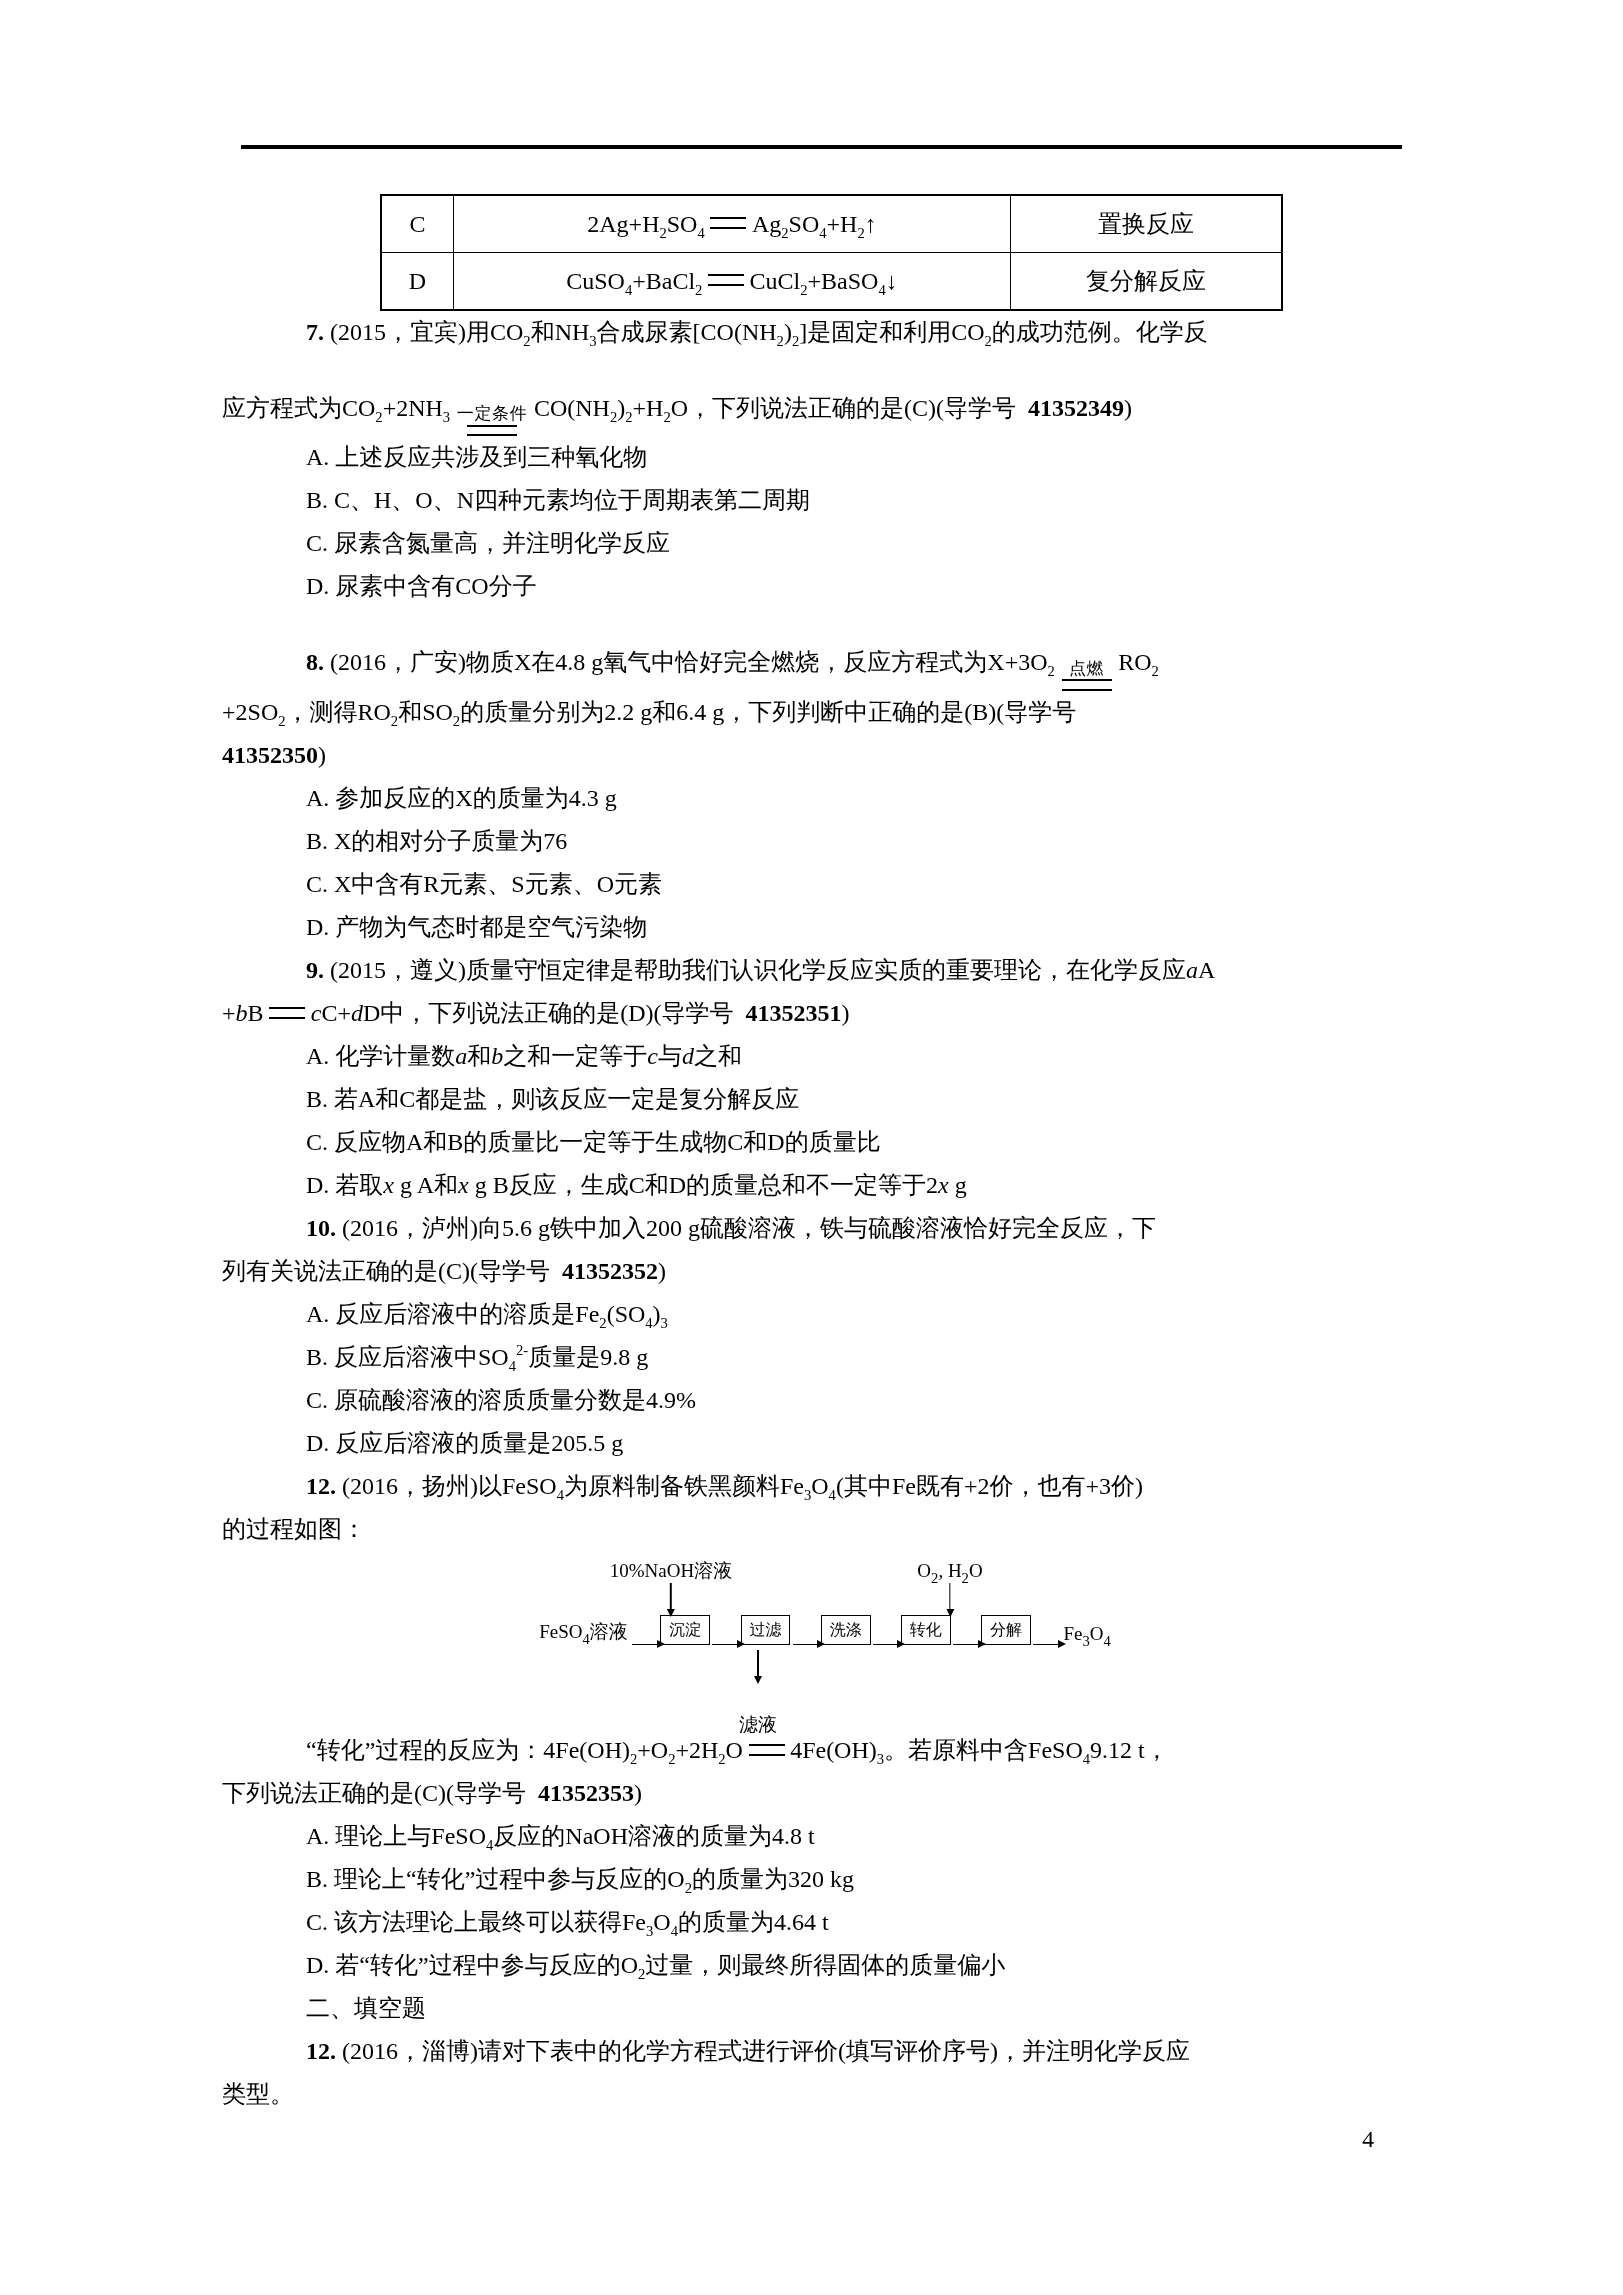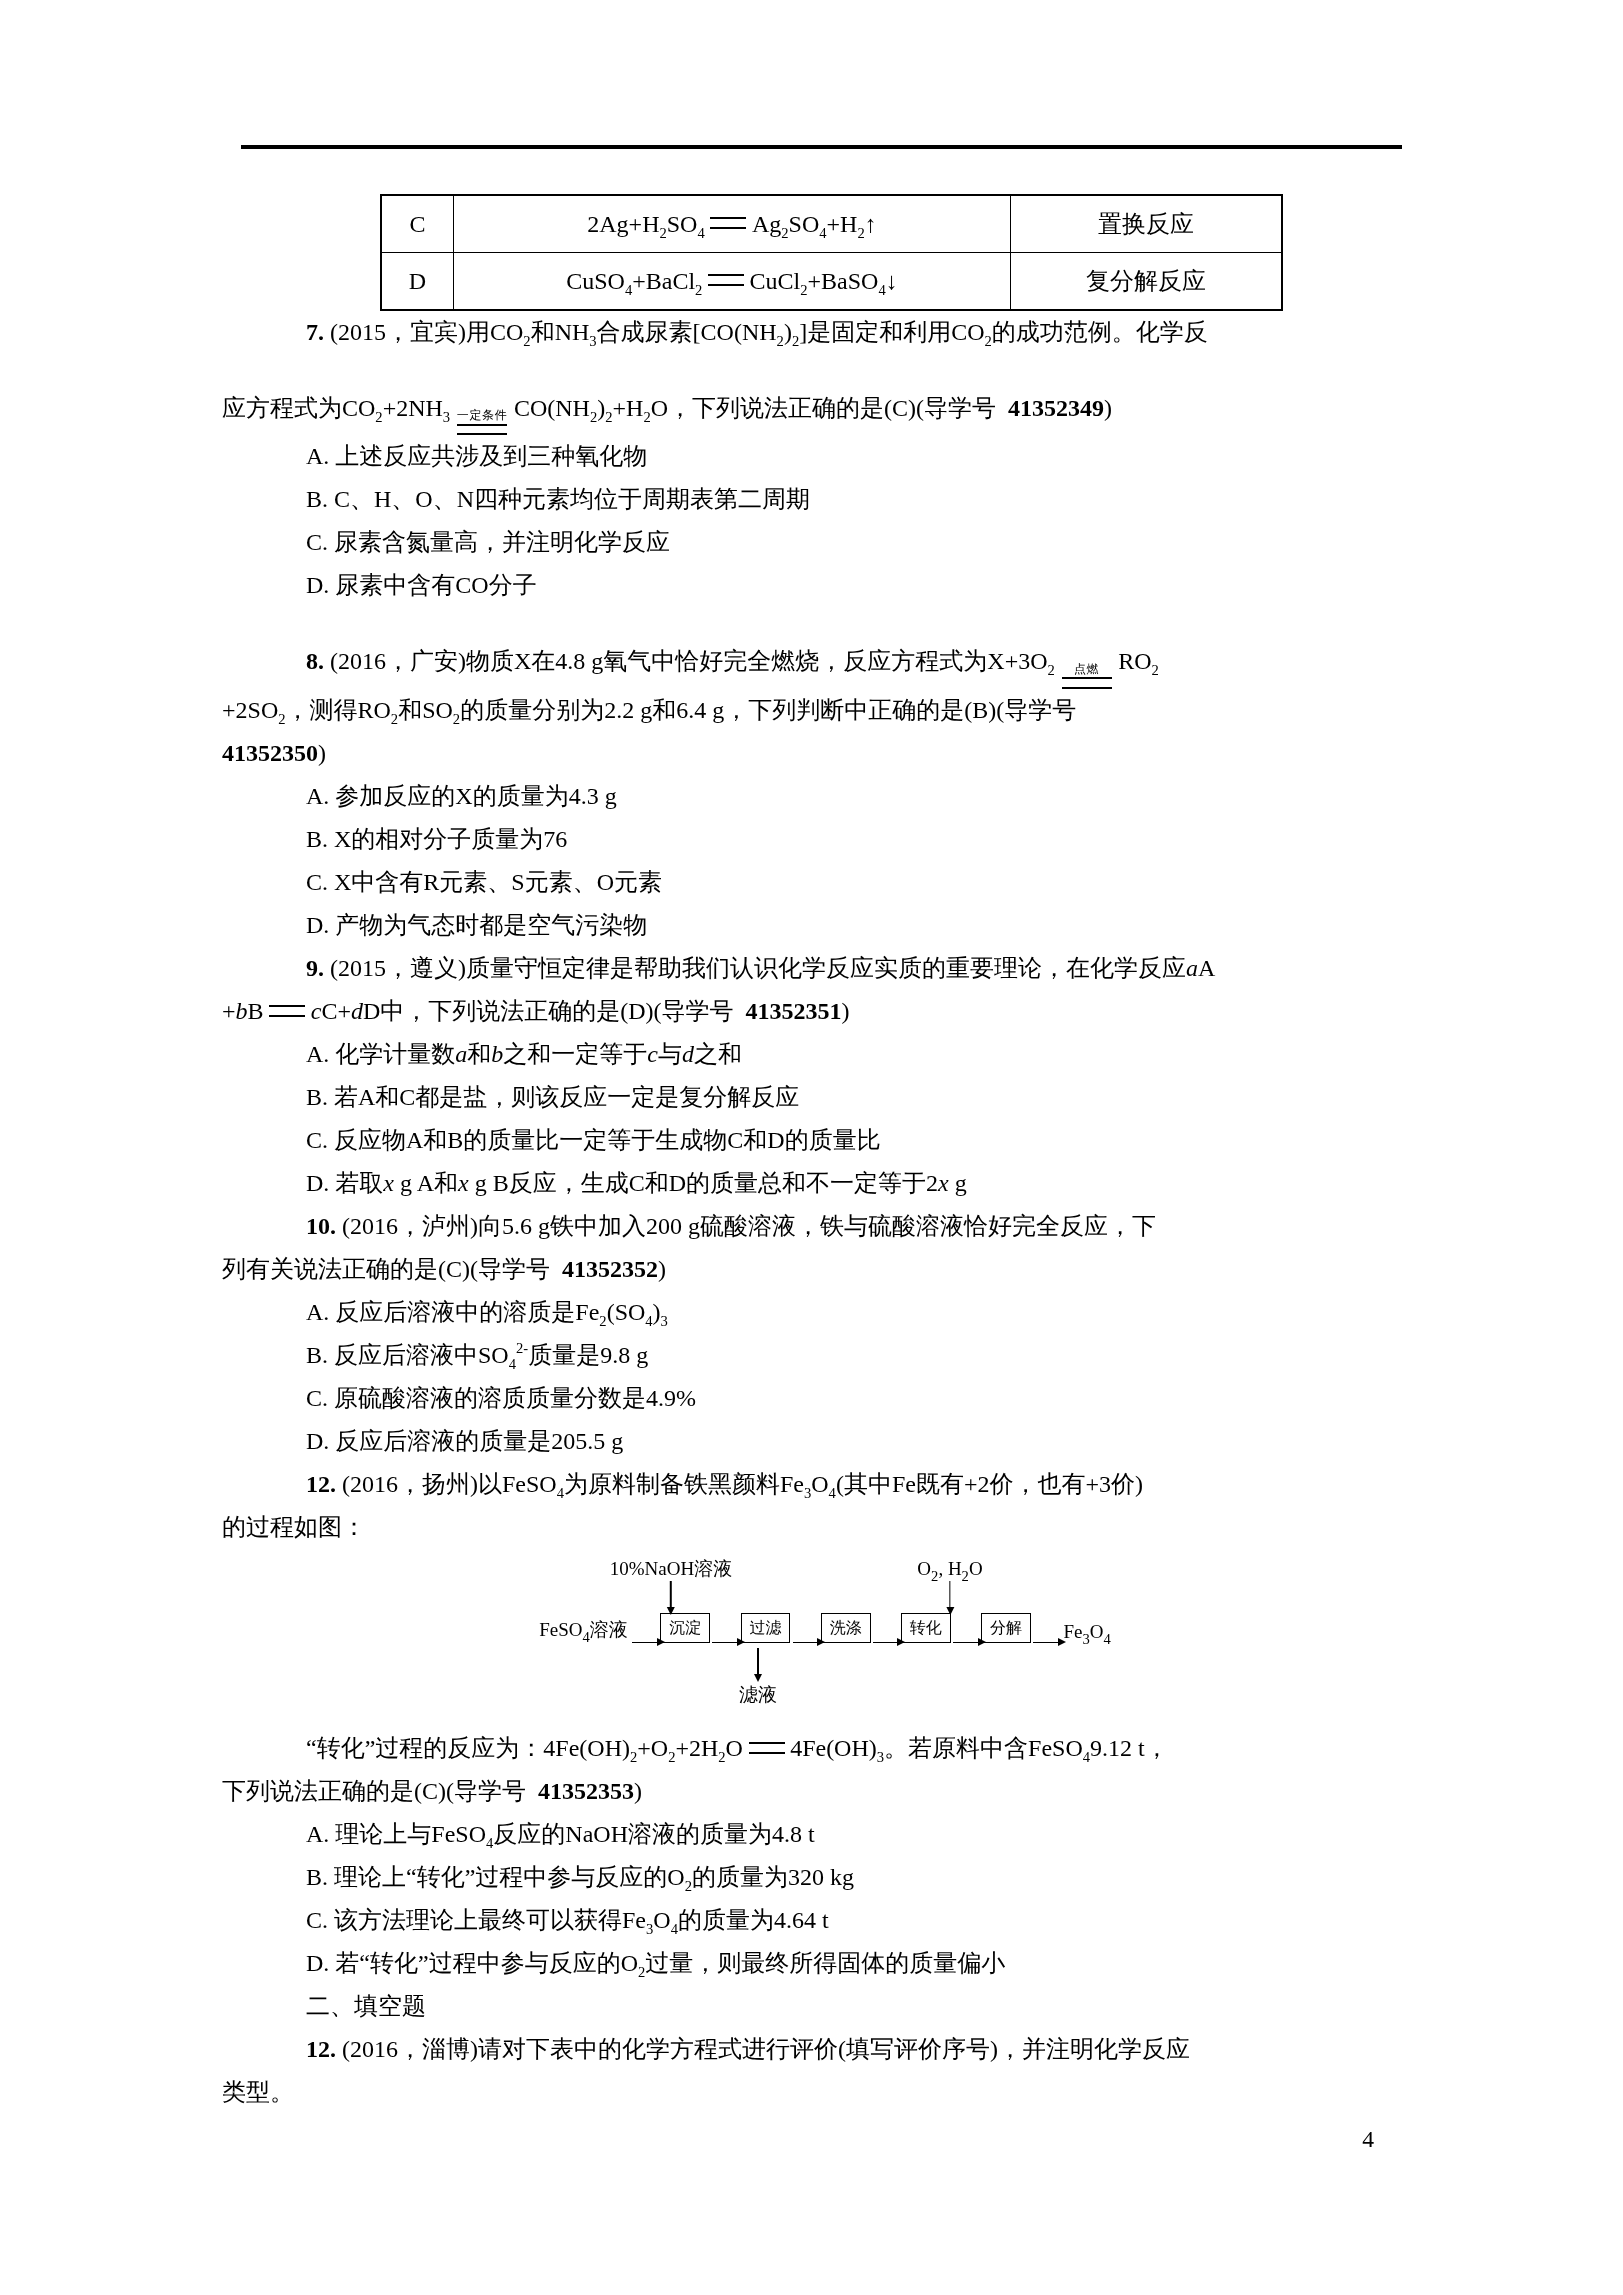--- a/index.html
+++ b/index.html
@@ -24,21 +24,21 @@
   .ind{padding-left:84px;}
   .tall{padding-top:33px;}
   
   sub,sup{font-size:14.6px;line-height:0;}
   sub{vertical-align:-5.6px;}
   sup{vertical-align:10px;}
   b{font-weight:700;}
   i{font-style:italic;}
   .eq{display:inline-block;width:36px;height:7.9px;border-top:2.2px solid #000;border-bottom:2.2px solid #000;vertical-align:2.2px;margin:0 5.6px;}
   .ceq{display:inline-flex;flex-direction:column;align-items:center;vertical-align:-3.4px;margin:0 6.7px;}
-  .ceq .cond{font-size:12px;line-height:1;margin-bottom:2.2px;letter-spacing:0.6px;}
+  .ceq .cond{font-size:17px;line-height:1;margin-bottom:2.2px;letter-spacing:0.6px;}
   .ceq .lines{width:50px;height:7.9px;border-top:2.2px solid #000;border-bottom:2.2px solid #000;}
   
   .flow{position:relative;height:168px;margin:7.9px 0 2.2px;}
   .flowrow{position:absolute;left:0;right:0;top:56px;display:flex;justify-content:center;align-items:flex-end;}
   .fchem{font-size:19px;flex:none;margin:0 2.2px;}
   .fbox{border:1.7px solid #000;padding:5px 7.9px;font-size:16px;line-height:1.15;flex:none;}
   .harrow{position:relative;width:26px;height:1.7px;background:#000;margin:0 2.2px;flex:none;}
   .harrow::after{content:"";position:absolute;right:-6.7px;top:50%;transform:translateY(-50%);
     border-left:8.4px solid #000;border-top:4.5px solid transparent;border-bottom:4.5px solid transparent;}
   .varrow{position:relative;width:1.7px;height:28px;background:#000;display:block;}
@@ -120,21 +120,21 @@
           <span class="fchem">Fe<sub>3</sub>O<sub>4</sub></span>
         </div>
         <div class="topin" style="left: 449px; transform: translateX(-50%);">
           <span class="flabel">10%NaOH溶液</span>
           <span class="varrow"></span>
         </div>
         <div class="topin" style="left: 728px; transform: translateX(-50%);">
           <span class="flabel">O<sub>2</sub>, H<sub>2</sub>O</span>
           <span class="varrow"></span>
         </div>
-        <div class="botout" style="left: 536px; top: 91px; transform: translateX(-50%);">
+        <div class="botout" style="left: 536px; top: 91px; transform: translateX(-50%); gap: 28px;">
           <span class="varrow"></span>
           <span class="flabel">滤液</span>
         </div>
       </div>
       <div class="line ind">“转化”过程的反应为：4Fe(OH)<sub>2</sub>+O<sub>2</sub>+2H<sub>2</sub>O<span class="eq"></span>4Fe(OH)<sub>3</sub>。若原料中含FeSO<sub>4</sub>9.12 t，</div>
       <div class="line">下列说法正确的是(C)(导学号&nbsp;&nbsp;<b>41352353</b>)</div>
       <div class="line ind">A. 理论上与FeSO<sub>4</sub>反应的NaOH溶液的质量为4.8 t</div>
       <div class="line ind">B. 理论上“转化”过程中参与反应的O<sub>2</sub>的质量为320 kg</div>
       <div class="line ind">C. 该方法理论上最终可以获得Fe<sub>3</sub>O<sub>4</sub>的质量为4.64 t</div>
       <div class="line ind">D. 若“转化”过程中参与反应的O<sub>2</sub>过量，则最终所得固体的质量偏小</div>

